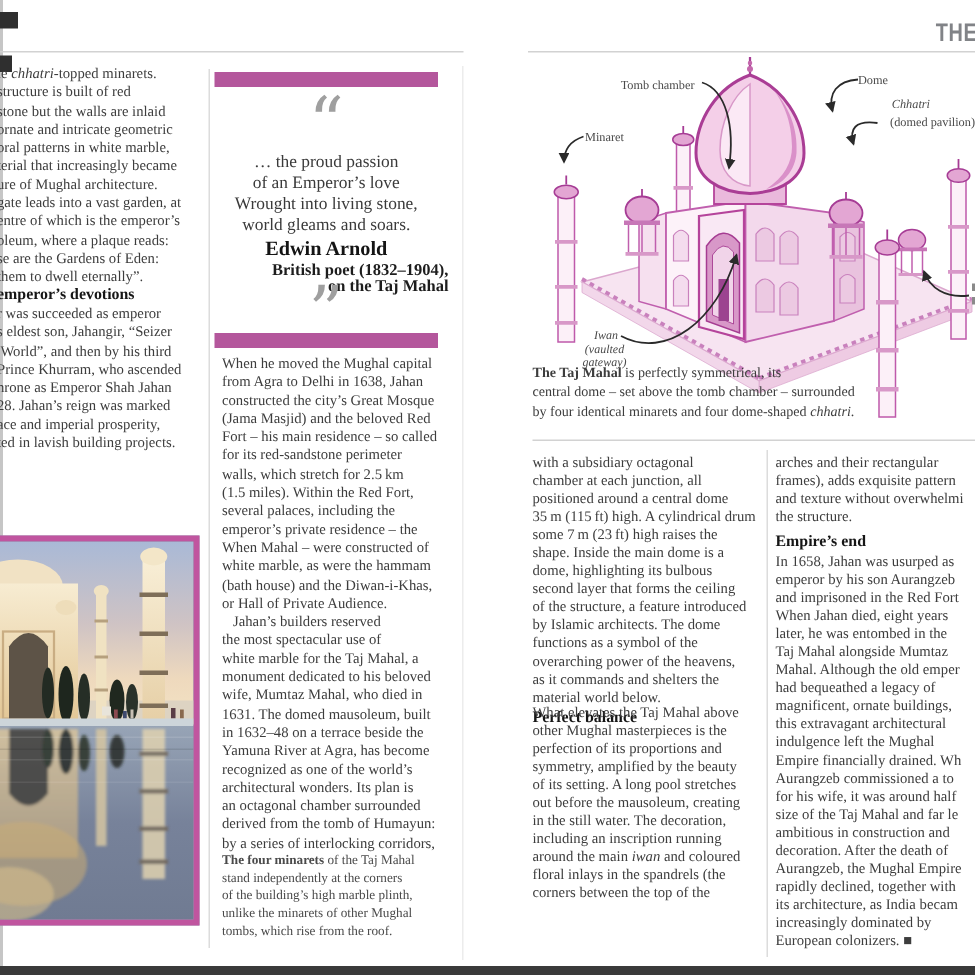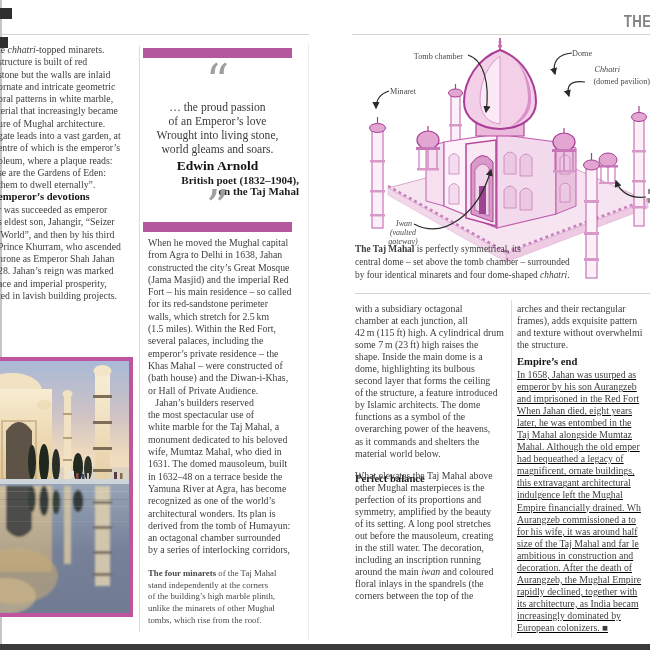--- a/index.html
+++ b/index.html
@@ -74,42 +74,43 @@
   <div class="qattr" style="margin-top:1px;">British poet (1832–1904),</div>
   <div class="qattr">on the Taj Mahal</div>
 </div>
 <div class="abs qmark" style="left:143px;top:192px;width:149px;">”</div>
 <div class="pinkbar" style="left:143px;top:222px;width:149px;background:#b4579c;"></div>
 
 <div class="abs" style="left:148px;top:237px;">
     <div class="tl">When he moved the Mughal capital</div>
     <div class="tl">from Agra to Delhi in 1638, Jahan</div>
     <div class="tl">constructed the city’s Great Mosque</div>
-    <div class="tl">(Jama Masjid) and the imperial Red</div>
+    <div class="tl">(Jama Masjid) and the beloved Red</div>
     <div class="tl">Fort – his main residence – so called</div>
     <div class="tl">for its red-sandstone perimeter</div>
     <div class="tl">walls, which stretch for 2.5 km</div>
     <div class="tl">(1.5 miles). Within the Red Fort,</div>
     <div class="tl">several palaces, including the</div>
     <div class="tl">emperor’s private residence – the</div>
-    <div class="tl">Khas Mahal – were constructed of</div>
+    <div class="tl">When Mahal – were constructed of</div>
+    <div class="tl">white marble, as were the hammam</div>
     <div class="tl">(bath house) and the Diwan-i-Khas,</div>
     <div class="tl">or Hall of Private Audience.</div>
     <div class="tl">   Jahan’s builders reserved</div>
     <div class="tl">the most spectacular use of</div>
     <div class="tl">white marble for the Taj Mahal, a</div>
     <div class="tl">monument dedicated to his beloved</div>
     <div class="tl">wife, Mumtaz Mahal, who died in</div>
     <div class="tl">1631. The domed mausoleum, built</div>
     <div class="tl">in 1632–48 on a terrace beside the</div>
     <div class="tl">Yamuna River at Agra, has become</div>
     <div class="tl">recognized as one of the world’s</div>
     <div class="tl">architectural wonders. Its plan is</div>
+    <div class="tl">an octagonal chamber surrounded</div>
     <div class="tl">derived from the tomb of Humayun:</div>
-    <div class="tl">an octagonal chamber surrounded</div>
     <div class="tl">by a series of interlocking corridors,</div>
   </div>
 <div class="abs cap" style="left:148px;top:568px;font-family:Liberation Serif, serif;">
     <div class="tl"><b>The four minarets</b> of the Taj Mahal</div>
     <div class="tl">stand independently at the corners</div>
     <div class="tl">of the building’s high marble plinth,</div>
     <div class="tl">unlike the minarets of other Mughal</div>
     <div class="tl">tombs, which rise from the roof.</div>
   </div>
 
@@ -335,21 +336,22 @@
 <div class="abs dcap" style="left:355px;top:243px;">
     <div class="tl"><b>The Taj Mahal</b> is perfectly symmetrical, its</div>
     <div class="tl">central dome – set above the tomb chamber – surrounded</div>
     <div class="tl">by four identical minarets and four dome-shaped <i>chhatri</i>.</div>
   </div>
 <div class="rule" style="left:355px;top:293px;width:295px;"></div>
 
 <div class="abs tight" style="left:355px;top:303px;">
     <div class="tl">with a subsidiary octagonal</div>
     <div class="tl">chamber at each junction, all</div>
-    <div class="tl">42 m (115 ft) high. A cylindrical drum</div>
+    <div class="tl">positioned around a central dome</div>
+    <div class="tl">35 m (115 ft) high. A cylindrical drum</div>
     <div class="tl">some 7 m (23 ft) high raises the</div>
     <div class="tl">shape. Inside the main dome is a</div>
     <div class="tl">dome, highlighting its bulbous</div>
     <div class="tl">second layer that forms the ceiling</div>
     <div class="tl">of the structure, a feature introduced</div>
     <div class="tl">by Islamic architects. The dome</div>
     <div class="tl">functions as a symbol of the</div>
     <div class="tl">overarching power of the heavens,</div>
     <div class="tl">as it commands and shelters the</div>
     <div class="tl">material world below.</div>
@@ -369,21 +371,21 @@
     <div class="tl">corners between the top of the</div>
   </div>
 
 <div class="abs tight" style="left:517px;top:303px;">
     <div class="tl">arches and their rectangular</div>
     <div class="tl">frames), adds exquisite pattern</div>
     <div class="tl">and texture without overwhelmi</div>
     <div class="tl">the structure.</div>
   </div>
 <div class="abs colhead" style="left:517px;top:356px;">Empire’s end</div>
-<div class="abs tight" style="left:517px;top:369px;text-decoration:underline;">
+<div class="abs tight" style="left:517px;top:369px;">
     <div class="tl">In 1658, Jahan was usurped as</div>
     <div class="tl">emperor by his son Aurangzeb</div>
     <div class="tl">and imprisoned in the Red Fort</div>
     <div class="tl">When Jahan died, eight years</div>
     <div class="tl">later, he was entombed in the</div>
     <div class="tl">Taj Mahal alongside Mumtaz</div>
     <div class="tl">Mahal. Although the old emper</div>
     <div class="tl">had bequeathed a legacy of</div>
     <div class="tl">magnificent, ornate buildings,</div>
     <div class="tl">this extravagant architectural</div>

